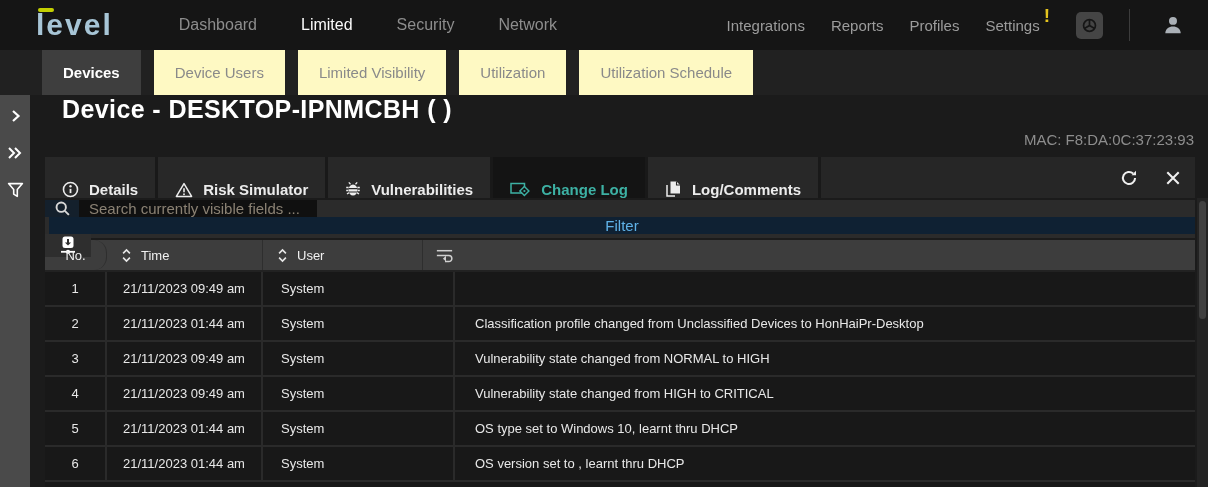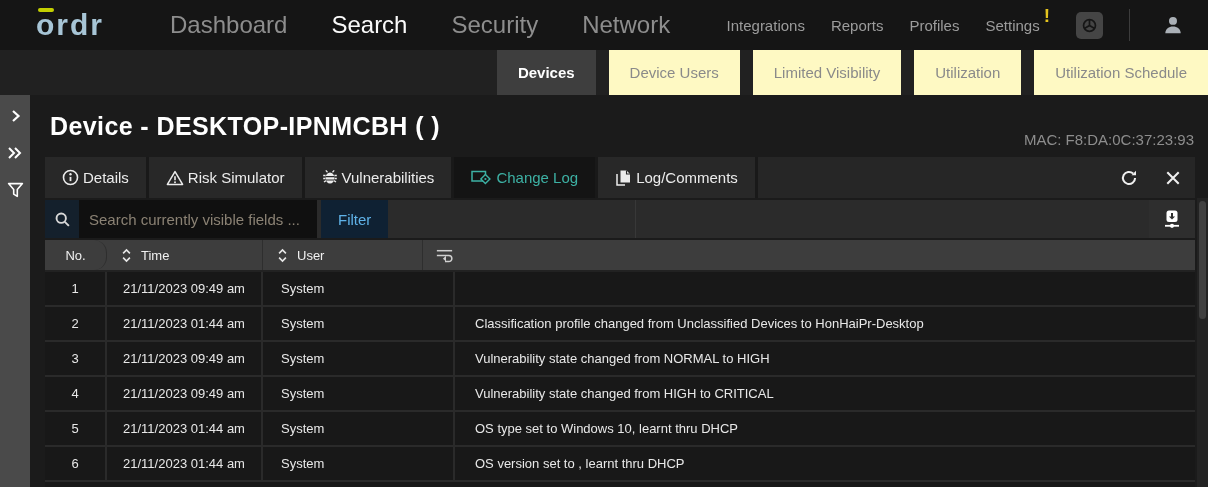--- a/index.html
+++ b/index.html
@@ -7,57 +7,57 @@
   .app {
     position:relative; width:1208px; height:487px; overflow:hidden;
     background:#1b1b1b; color:#e6e6e6;
     font-family:"Liberation Sans", sans-serif;
   }
 
   
   .topbar { height:50px; background:#151515; display:flex; align-items:center; padding-left:36px; }
   .logo { position:relative; font-size:30px; font-weight:bold; color:#a7c5d6; letter-spacing:2px; margin-right:66px; cursor:pointer; }
   .logo .macron { position:absolute; top:0px; left:2px; width:16px; height:4px; background:#c3cf00; border-radius:2px; }
-  .mainnav { display:flex; gap:44px; font-size:24px; color:#8d8d8d; }
+  .mainnav { display:flex; gap:44px; font-size:16px; color:#8d8d8d; }
   .mainnav .nav-item { cursor:pointer; }
   .mainnav .nav-item.active { color:#fafafa; }
   .topbar-right { margin-left:auto; display:flex; align-items:center; gap:26px; font-size:15px; color:#9c9c9c; padding-right:16px; }
   .topbar-right .nav-item { cursor:pointer; }
   .settings-wrap { position:relative; display:flex; align-items:center; }
   .alert-bang { color:#e5c41e; font-weight:bold; font-size:19px; transform:translateY(-9px); margin-left:4px; }
   .cam-btn { width:27px; height:27px; background:#454545; border-radius:5px; display:flex; align-items:center; justify-content:center; cursor:pointer; }
   .vdiv { width:1px; height:32px; background:#3c3c3c; }
   .user-btn { display:flex; align-items:center; justify-content:center; margin:0 8px 0 6px; cursor:pointer; }
 
   
-  .subnav { height:45px; background:#212121; display:flex; padding-left:42px; gap:13px; font-size:15px;justify-content:flex-end; }
+  .subnav { height:45px; background:#212121; display:flex; padding-left:42px; gap:13px; font-size:15px; }
   .subtab { display:flex; align-items:center; padding:0 21px; background:#fef9c3; color:#8a8a8a; cursor:pointer; white-space:nowrap; }
   .subtab.active { background:#3e3e3e; color:#ffffff; font-weight:bold; }
 
   
   .main { display:flex; height:392px; }
   .rail { width:30px; background:#4a4a4a; display:flex; flex-direction:column; align-items:center; padding-top:10px; gap:15px; }
   .rail-btn { width:22px; height:22px; display:flex; align-items:center; justify-content:center; color:#fff; cursor:pointer; }
 
   .content { flex:1; position:relative; background:#1b1b1b; }
-  .titlebar { height:62px; display:flex; align-items:center; padding:0 14px 0 20px; }
+  .titlebar { height:62px; display:flex; align-items:flex-start; padding:0 14px 0 32px; }
   .titlebar h1 { font-size:25px; margin:0; color:#ffffff; letter-spacing:.4px; font-weight:bold; }
   .mac { margin-left:auto; color:#8d8d8d; font-size:15px; align-self:flex-end; margin-bottom:9px; }
 
   
   .tabstrip { margin:0 13px 0 15px; height:41px; background:#262626; display:flex; align-items:stretch; }
-  .tab { display:flex; align-items:center; gap:4px; padding:0 17px; font-size:15px; font-weight:normal;
+  .tab { display:flex; align-items:flex-end; gap:10px; padding:0 17px; font-size:15px; font-weight:bold;
          color:#ececec; background:#282828; border-right:3px solid #191919; cursor:pointer; white-space:nowrap; }
   .tab .t-icon { display:flex; align-items:center; }
   .tab.active { background:#141414; color:#3db1a4; }
   .strip-spacer { flex:1; }
   .iconbtn { width:44px; display:flex; align-items:center; justify-content:center; color:#efefef; cursor:pointer; background:transparent; border:none; }
 
   
-  .searchrow { margin:2px 13px 0 15px; height:38px; background:#2b2b2b; display:flex; align-items:stretch; }
+  .searchrow { margin:2px 13px 0 15px; height:38px; background:#2b2b2b; display:flex; align-items:stretch;flex-direction:column; }
   .searchbox { display:flex; width:272px; background:#101010; align-items:center; }
   .search-icon-box { width:34px; height:100%; background:#14202c; display:flex; align-items:center; justify-content:center; }
   .searchbox input { flex:1; min-width:0; background:transparent; border:none; color:#dddddd; font-size:15px; padding:0 10px; outline:none; font-family:inherit; }
   .searchbox input::placeholder { color:#8b8274; }
   .blue-btn { border:none; margin-left:4px; background:#0f2133; color:#5fb2e8; font-size:15px; padding:0 17px; cursor:pointer; font-family:inherit; font-weight:normal; }
   .search-fill { flex:1; position:relative; }
   .search-seam { position:absolute; left:247px; top:0; bottom:0; width:1px; background:#383838; }
   .dl-btn { width:46px; background:#2e2e2e; border:none; display:flex; align-items:center; justify-content:center; cursor:pointer; }
 
   
@@ -86,25 +86,25 @@
   svg { display:block; }
 </style>
 </head>
 <body>
 
 <div class="app">
 
   <header class="topbar">
     <div class="logo">
       <span class="macron"></span>
-      <span>ordr</span>
+      <span>level</span>
     </div>
     <nav class="mainnav">
       <span class="nav-item">Dashboard</span>
-      <span class="nav-item active">Search</span>
+      <span class="nav-item active">Limited</span>
       <span class="nav-item">Security</span>
       <span class="nav-item">Network</span>
     </nav>
     <div class="topbar-right">
       <span class="nav-item">Integrations</span>
       <span class="nav-item">Reports</span>
       <span class="nav-item">Profiles</span>
       <span class="settings-wrap">
         <span class="nav-item">Settings</span>
         <span class="alert-bang">!</span>

